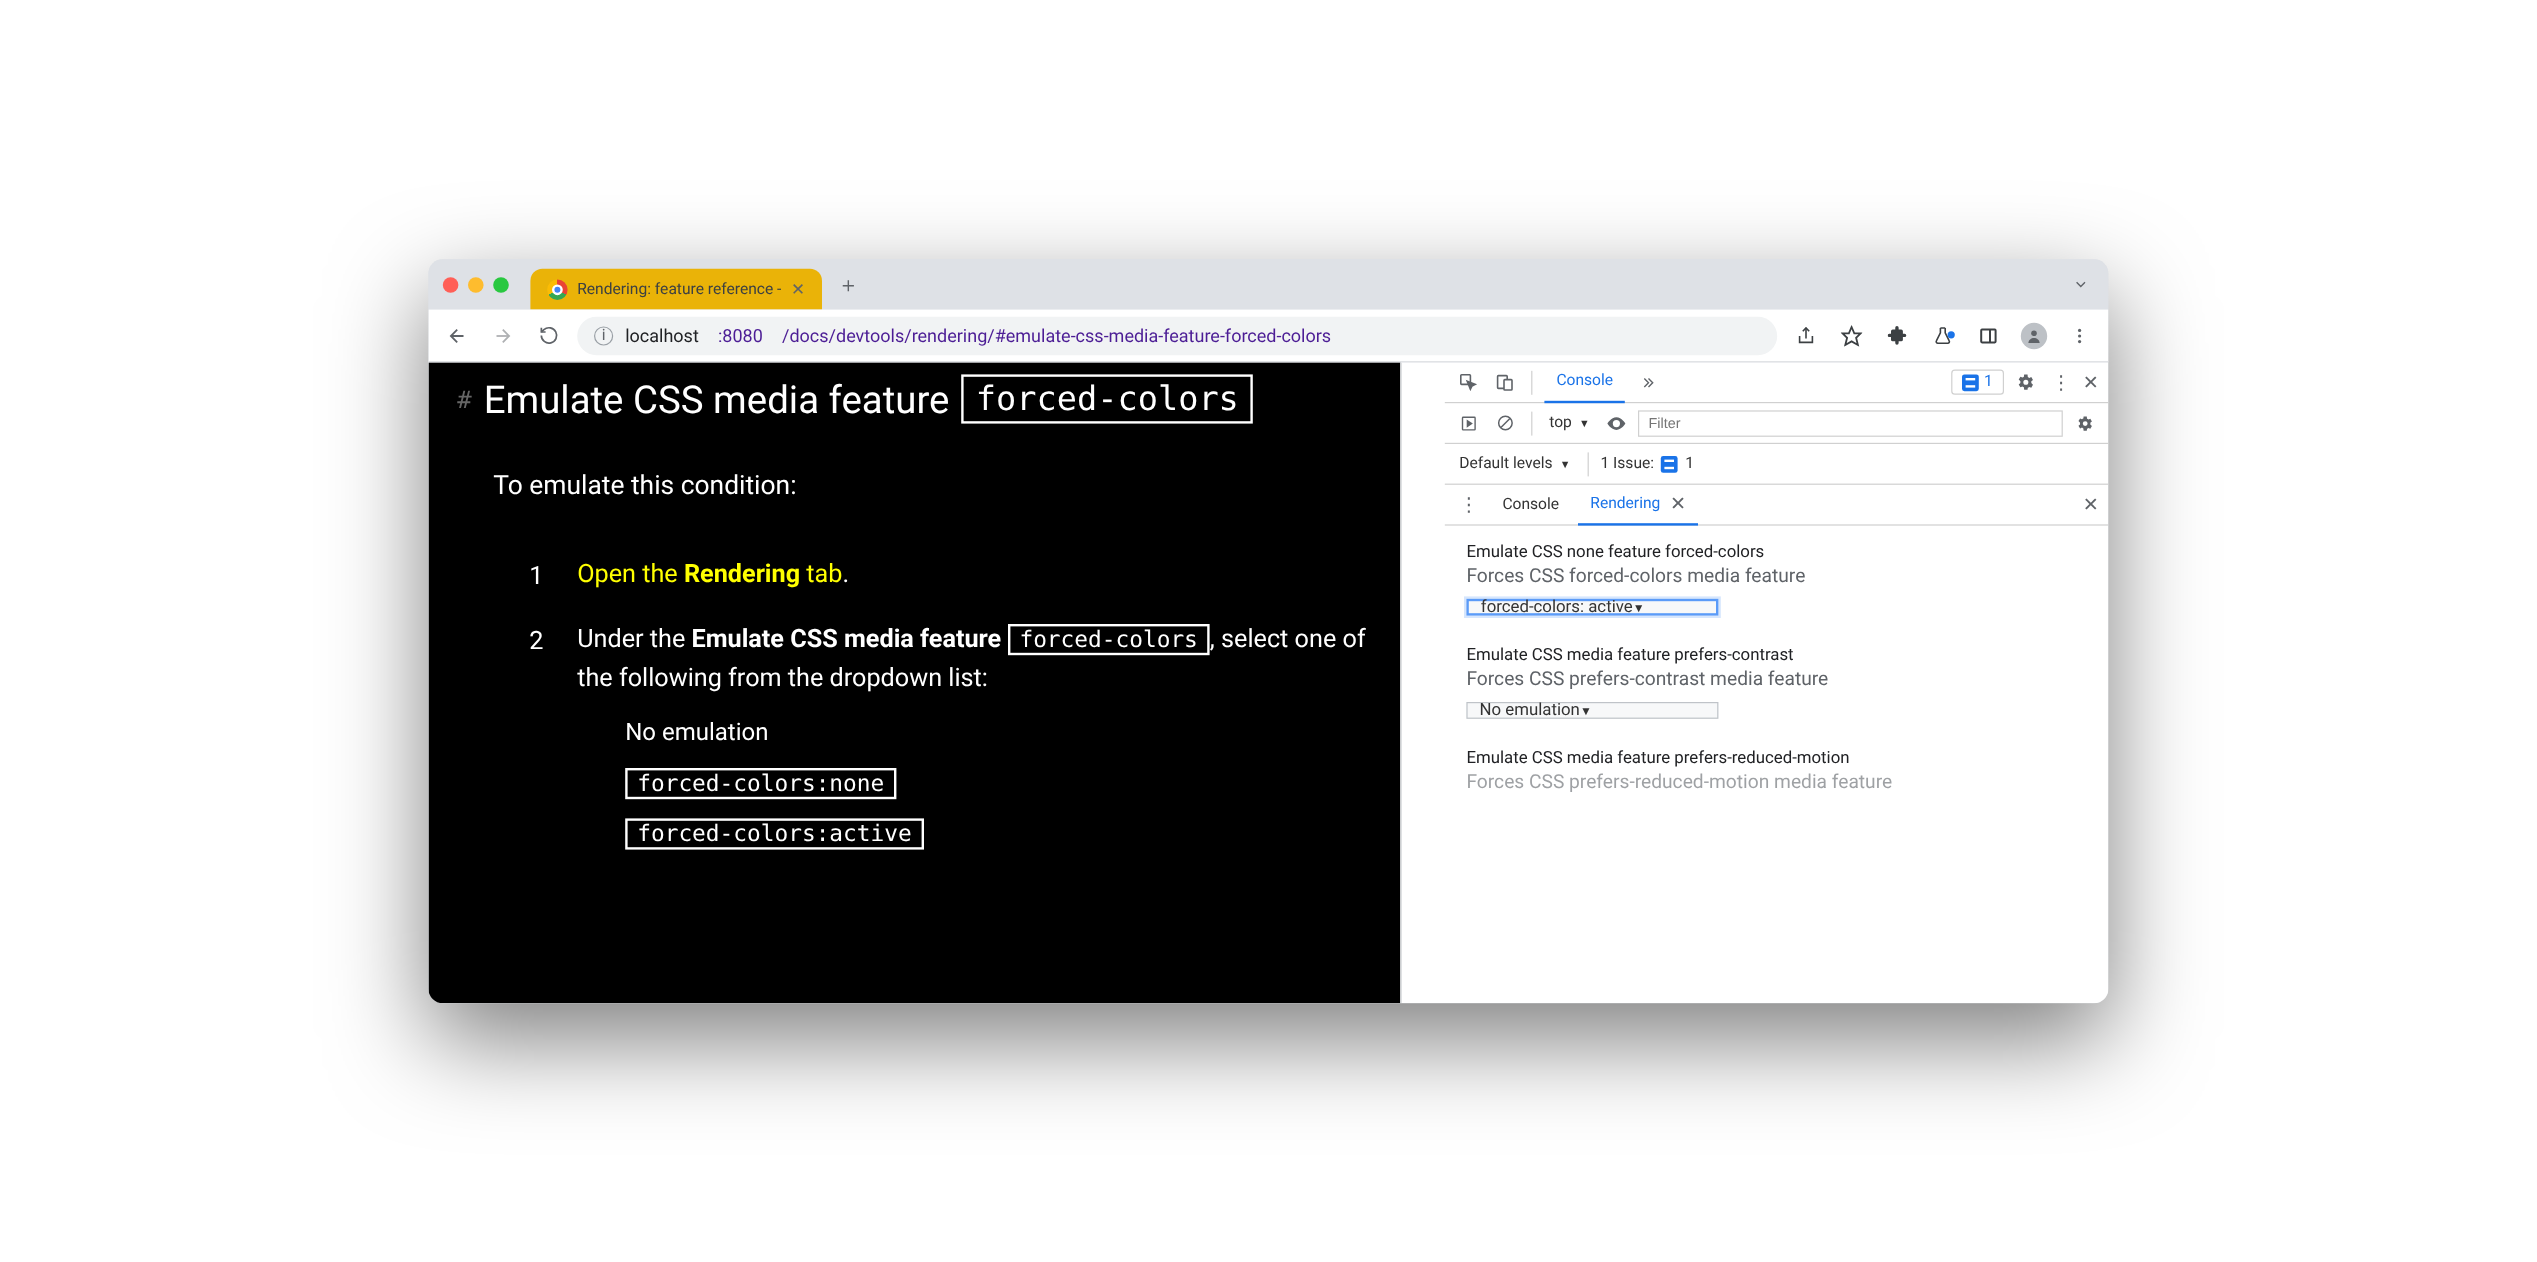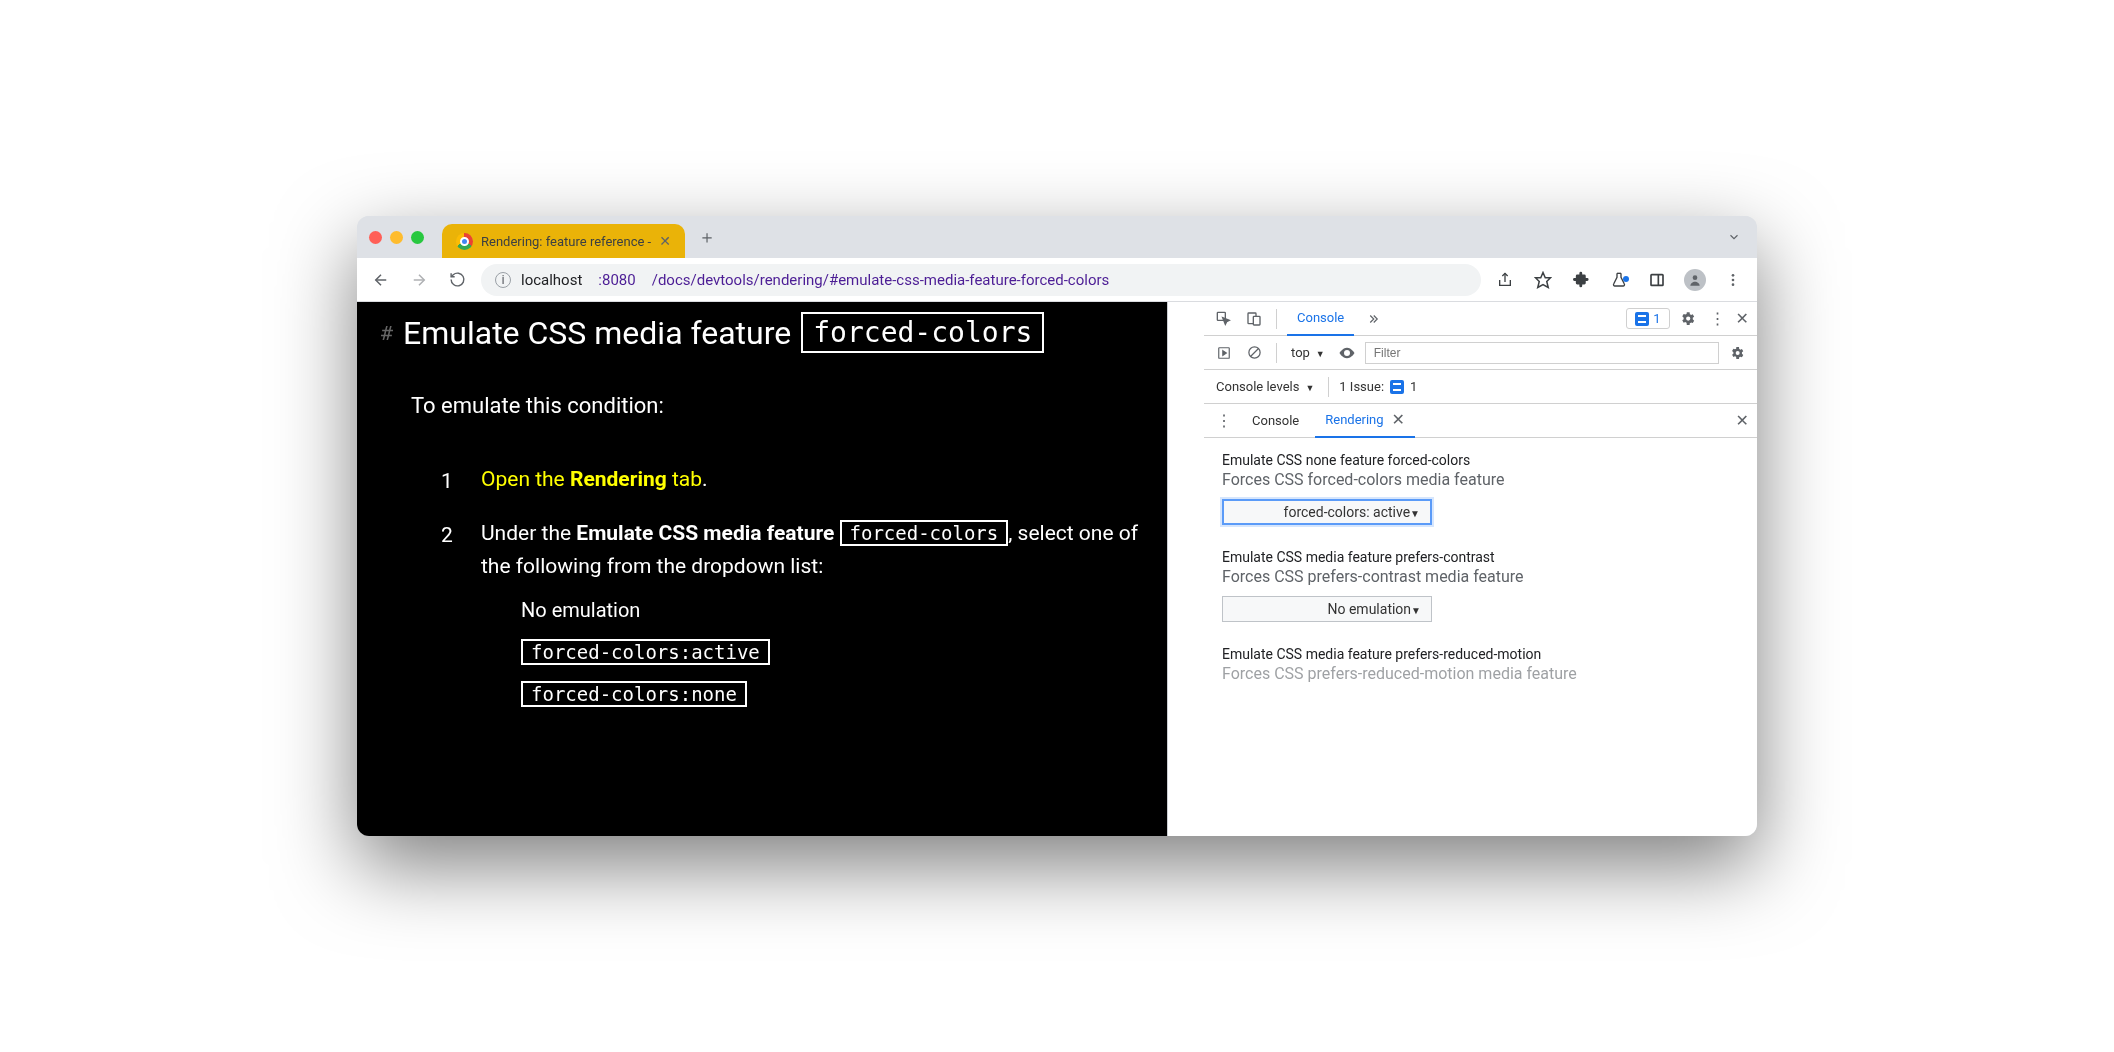--- a/index.html
+++ b/index.html
@@ -118,22 +118,22 @@
   }
   .dt-dd {
     display:flex; align-items:center; gap:4px; cursor:pointer; padding:0 4px;
   }
   .dt-dd .tri::after{content:"▼"; font-size:9px; color:#333; margin-left:2px;}
   .panel-body { flex:1; padding:14px 18px; overflow:auto;}
   .emu { margin-bottom:24px;}
   .emu-title { font-size:14px; color:#202124; margin-bottom:2px;}
   .emu-sub { font-size:16px; color:#5f6368; margin-bottom:10px;}
   .sel {
-    display:inline-flex; align-items:center; justify-content:flex-end;
-    min-width:210px; height:26px; padding:0 10px;
+    display:inline-flex; align-items:center; justify-content:flex-start;
+    min-width:210px; height:14px; padding:0 10px;
     border:1px solid #bfc3c8; background:#f7f8f9; font-size:14px;
     cursor:pointer;
   }
   .sel.active { border:2px solid #5b9bf8; box-shadow:0 0 0 2px rgba(91,155,248,.25);}
   .sel .tri::after{content:"▼"; font-size:10px; color:#333;}
   .drawer-tabs { display:flex; align-items:center; height:34px; border-bottom:1px solid #d0d0d0; padding:0 8px; gap:6px;}
   .vdots{ font-size:16px; color:#5f6368; cursor:pointer; padding:0 4px;}
   .eye { font-size:15px;}
   .close-x { font-size:16px; cursor:pointer; color:#5f6368;}
   .pipe { width:1px; height:20px; background:#d0d0d0; margin:0 4px;}
@@ -250,22 +250,22 @@
       <p class="intro">To emulate this condition:</p>
       <ol>
         <li>
           <a class="link-yellow"><span>Open the </span><span class="bold">Rendering</span><span> tab</span></a>.
         </li>
         <li>
           <span>Under the </span><span class="bold">Emulate CSS media feature</span>
           <span class="code-inline">forced-colors</span><span>, select one of the following from the dropdown list:</span>
           <div class="opts">
             <div class="opt">No emulation</div>
+            <div class="opt"><span class="code-inline">forced-colors:none</span></div>
             <div class="opt"><span class="code-inline">forced-colors:active</span></div>
-            <div class="opt"><span class="code-inline">forced-colors:none</span></div>
           </div>
         </li>
       </ol>
     </div>
 
     <div class="devtools">
 
       <div class="dt-row">
         <div class="dt-ico">
           <svg width="16" height="16" viewBox="0 0 24 24" fill="none" stroke="#5f6368" stroke-width="2">
@@ -328,21 +328,21 @@
         <input class="dt-filter" placeholder="Filter" style="">
         <div class="dt-ico">
           <svg width="16" height="16" viewBox="0 0 24 24" fill="#5f6368">
               <path d="M19.4 13a7.5 7.5 0 0 0 0-2l2-1.6-2-3.4-2.4 1a7.3 7.3 0 0 0-1.7-1L15 3h-4l-.3 2.5a7.3 7.3 0 0 0-1.7 1l-2.4-1-2 3.4L6.6 11a7.5 7.5 0 0 0 0 2l-2 1.6 2 3.4 2.4-1a7.3 7.3 0 0 0 1.7 1L11 21h4l.3-2.5a7.3 7.3 0 0 0 1.7-1l2.4 1 2-3.4zM13 15a3 3 0 1 1 0-6 3 3 0 0 1 0 6z"></path>
             </svg>
         </div>
       </div>
 
       <div class="dt-row">
         <div class="dt-dd">
-          <span>Console levels</span>
+          <span>Default levels</span>
             <span class="tri"></span>
         </div>
         <div class="pipe"></div>
         <div style="display:flex;align-items:center;gap:6px;">
           <span>1 Issue:</span>
           <span class="issue-sq"></span>
           <span>1</span>
         </div>
       </div>
 

